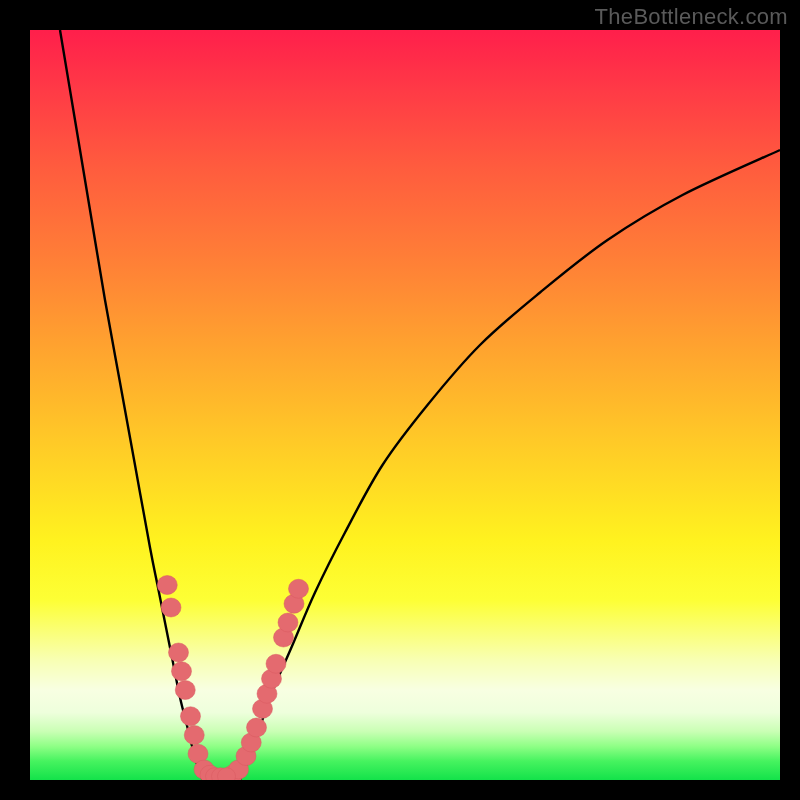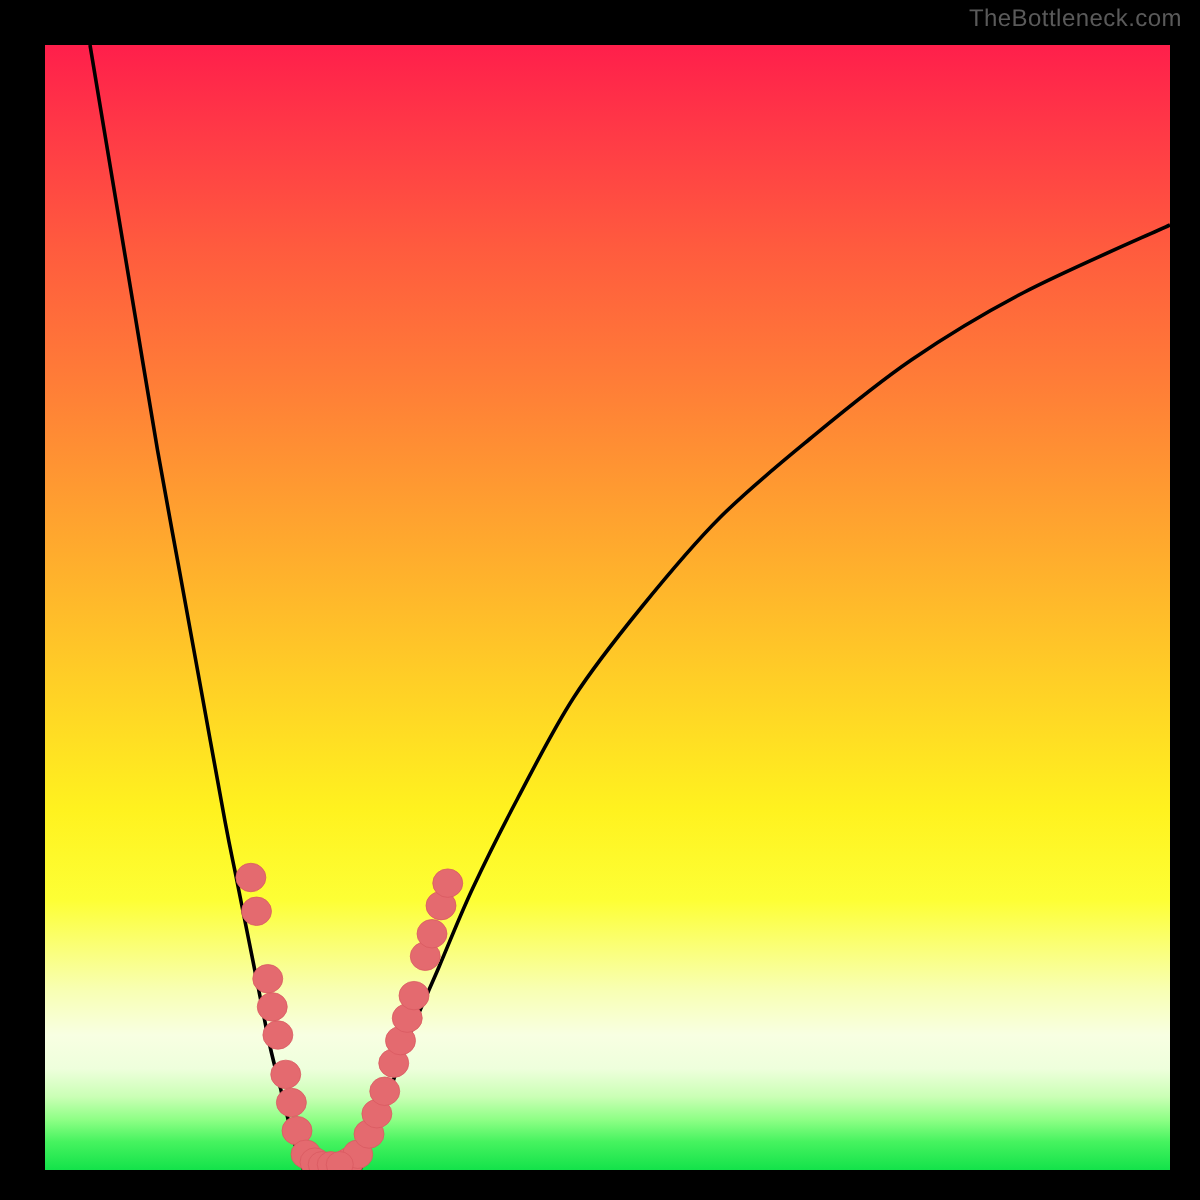--- a/index.html
+++ b/index.html
@@ -52,21 +52,21 @@
     position: absolute;
     left: 0; top: 0;
     width: 750px;
     height: 750px;
   }
   .watermark {
     position: absolute;
     top: 4px;
     right: 12px;
     font-family: Arial, Helvetica, sans-serif;
-    font-size: 16px;
+    font-size: 22px;
     color: #5a5a5a;
     font-weight: 500;
     letter-spacing: 0.3px;
   }
 </style>
 </head>
 <body>
 
 <div class="frame">
   <div class="plot">

